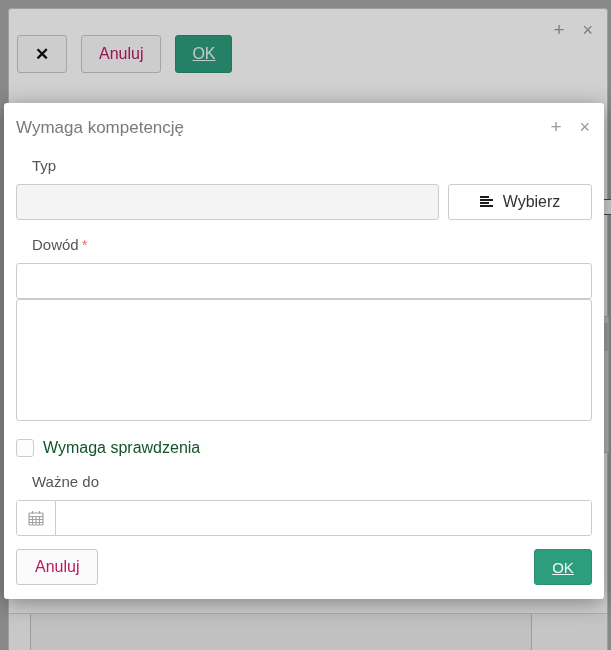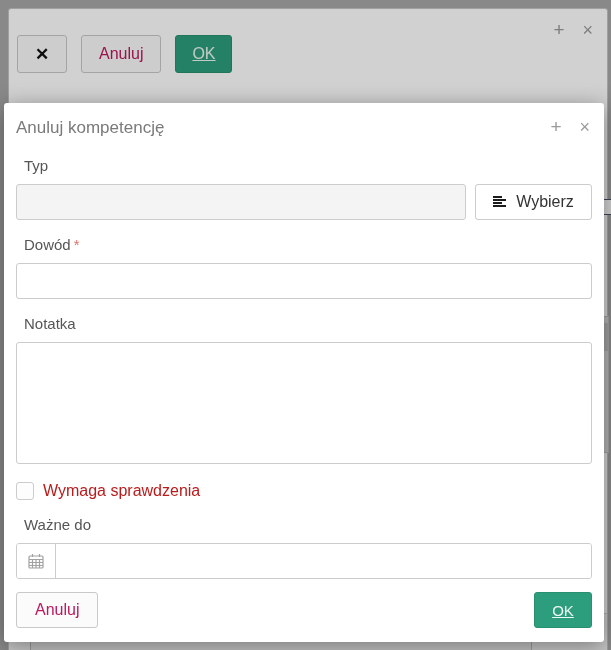--- a/index.html
+++ b/index.html
@@ -31,34 +31,34 @@
   .back-scroll{position:absolute;left:591px;top:307px;width:7px;height:135px;background:#d9d9d9;border:1px solid #c2c2c2;}
   .back-scroll .thumb{position:absolute;left:0;right:0;top:6px;height:28px;background:#c3c3c3;}
 
   
   .overlay{position:absolute;inset:0;background:rgba(0,0,0,0.18);z-index:5;}
 
   
   .dialog-front{position:absolute;left:4px;top:103px;width:600px;box-sizing:border-box;background:#fff;
     border-radius:3px;box-shadow:0 4px 22px rgba(0,0,0,0.38);z-index:10;padding:14px 12px;}
   .dialog-front .hdr{position:relative;height:24px;}
-  .field-label{display:block;margin:16px 0 9px 8px;font-size:15px;color:#565656;line-height:18px;}
+  .field-label{display:block;margin:16px 0 9px 16px;font-size:15px;color:#565656;line-height:18px;}
   .req{color:#e0726a;margin-left:3px;}
   .text-input{box-sizing:border-box;height:36px;width:100%;border:1px solid #ccc;border-radius:3px;
     background:#fff;font-size:15px;color:#444;padding:0 8px;outline:none;font-family:inherit;}
   .text-input:disabled,.text-input.readonly{background:#f4f4f4;}
   .typ-row{display:flex;align-items:stretch;}
   .typ-row .text-input{flex:1;margin-right:9px;}
-  .btn-wybierz{width:117px;height:36px;flex:0 0 auto;display:inline-flex;align-items:center;justify-content:center;
+  .btn-wybierz{width:144px;height:36px;flex:0 0 auto;display:inline-flex;align-items:center;justify-content:center;
     gap:8px;border:1px solid #ccc;border-radius:3px;background:#fff;color:#333;font-size:16px;cursor:pointer;box-sizing:border-box;}
   textarea.note{box-sizing:border-box;width:100%;height:122px;border:1px solid #ccc;border-radius:3px;resize:none;
     font-family:inherit;font-size:15px;color:#444;padding:6px 8px;outline:none;}
   .check-row{display:flex;align-items:center;margin-top:14px;cursor:pointer;}
   .checkbox{width:18px;height:18px;border:1px solid #ccc;border-radius:3px;background:#fdfdfd;box-sizing:border-box;}
-  .check-label{margin-left:9px;font-size:16px;color:#b91c1c;}
+  .check-label{margin-left:9px;font-size:16px;color:#14532d;}
   .date-group{display:flex;align-items:stretch;border:1px solid #ccc;border-radius:3px;height:36px;box-sizing:border-box;overflow:hidden;}
   .date-icon-cell{width:38px;flex:0 0 auto;display:flex;align-items:center;justify-content:center;
     border-right:1px solid #ccc;background:#fff;cursor:pointer;}
   .date-input{flex:1;border:none;outline:none;font-size:15px;color:#444;padding:0 8px;font-family:inherit;}
   .footer{display:flex;align-items:center;justify-content:space-between;margin-top:13px;}
   .btn-anuluj-bottom{height:36px;padding:0 18px;font-size:16px;}
   .btn-ok-bottom{width:58px;height:36px;font-size:15px;}
   svg{display:block;}
 </style>
 </head>
@@ -89,21 +89,21 @@
         <div class="cell-r"></div>
         <div class="v1"></div>
         <div class="v2"></div>
     </div>
   </div>
 
   <div class="overlay"></div>
 
   <div class="dialog-front">
     <div class="hdr">
-      <span class="dlg-title">Anuluj kompetencję</span>
+      <span class="dlg-title">Wymaga kompetencję</span>
       <span class="hdr-icons" style="top:0;right:2px;">
         <span class="icon-plus">+</span>
         <span class="icon-x">×</span>
       </span>
     </div>
 
     <label class="field-label">Typ</label>
     <div class="typ-row">
       <input class="text-input readonly" readonly="" value="" style="">
       <button class="btn-wybierz">
@@ -115,21 +115,20 @@
             <rect x="0" y="10" width="13" height="2" fill="#1c1c1c"></rect>
           </svg>
         </span>
         <span>Wybierz</span>
       </button>
     </div>
 
     <label class="field-label"><span>Dowód</span><span class="req">*</span></label>
     <input class="text-input" value="" style="">
 
-    <label class="field-label">Notatka</label>
     <textarea class="note" style=""></textarea>
 
     <div class="check-row">
       <span class="checkbox"></span>
       <span class="check-label">Wymaga sprawdzenia</span>
     </div>
 
     <label class="field-label">Ważne do</label>
     <div class="date-group">
       <span class="date-icon-cell">

